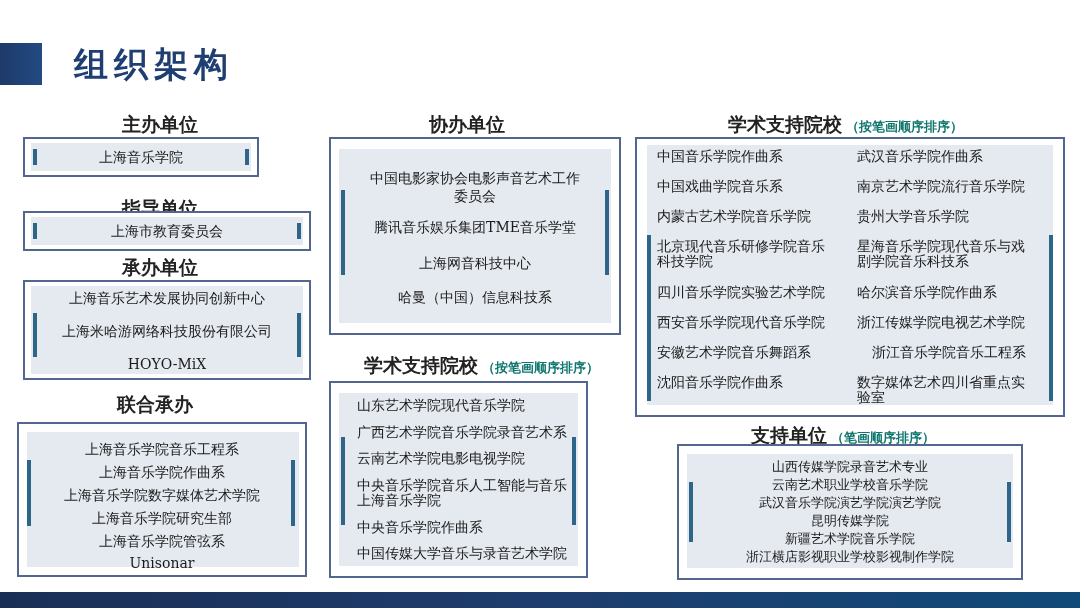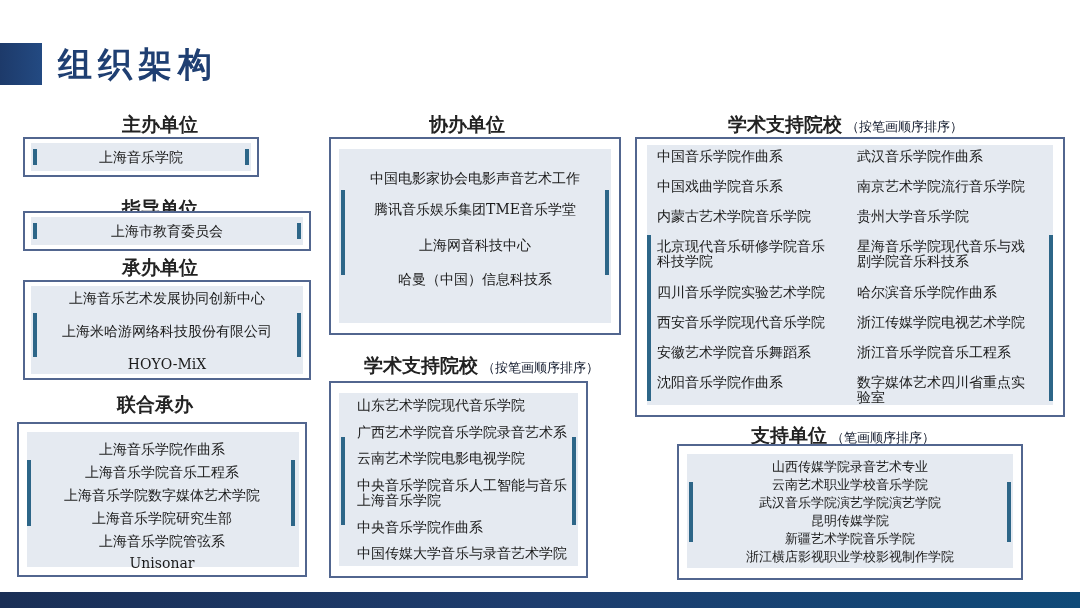--- a/index.html
+++ b/index.html
@@ -4,31 +4,31 @@
 <style>
   * { box-sizing: border-box; margin: 0; padding: 0; }
   html, body { width: 1080px; height: 608px; overflow: hidden; background: #ffffff; }
   body { position: relative; font-family: "DejaVu Serif", "Liberation Serif", serif; color: #1f1f1f; }
 
   .title-bar {
     position: absolute; left: 0; top: 43px; width: 42px; height: 42px;
     background: linear-gradient(90deg, #1d3a6a 0%, #234a82 100%);
   }
   .page-title {
-    position: absolute; left: 58px; top: 40px; font-family: "DejaVu Sans", sans-serif;
+    position: absolute; left: 74px; top: 40px; font-family: "DejaVu Sans", sans-serif;
     font-weight: 900; font-size: 34px; letter-spacing: 6px; color: #1f3f72;
     line-height: 48px;
   }
 
   .heading {
     position: absolute; font-family: "DejaVu Sans", sans-serif; font-weight: 900;
     font-size: 19px; color: #222; white-space: nowrap; line-height: 24px;
   }
   .heading .sub {
-    font-family: "DejaVu Serif", serif; font-weight: 400; font-size: 13px; color: #0f172a;
+    font-family: "DejaVu Serif", serif; font-weight: 700; font-size: 13px; color: #0f766e;
     margin-left: 4px;
   }
 
   .box {
     position: absolute; border: 2px solid #52668f; background: #ffffff;
   }
   .box-inner {
     position: absolute; left: 8px; right: 8px; top: 8px; bottom: 8px;
     background: #e5eaf1;
   }
@@ -89,36 +89,37 @@
     <div style="line-height:20px;">HOYO-MiX</div>
   </div>
 </div>
 
 <div class="heading" style="left:117px;top:392px;">联合承办</div>
 <div class="box" style="left:17px;top:422px;width:290px;height:155px;">
   <div class="box-inner" style="left:8px;right:6px;top:8px;bottom:8px;"></div>
   <div class="bar" style="left:8px;top:36px;height:66px;"></div>
   <div class="bar" style="right:10px;top:36px;height:66px;"></div>
   <div class="lines" style="top:14px;line-height:23px;">
+    <div>上海音乐学院音乐工程系</div>
     <div>上海音乐学院作曲系</div>
-    <div>上海音乐学院音乐工程系</div>
     <div>上海音乐学院数字媒体艺术学院</div>
     <div>上海音乐学院研究生部</div>
     <div>上海音乐学院管弦系</div>
     <div style="line-height:20px;">Unisonar</div>
   </div>
 </div>
 
 <div class="heading" style="left:429px;top:112px;">协办单位</div>
 <div class="box" style="left:329px;top:137px;width:292px;height:198px;">
   <div class="box-inner" style="left:8px;right:8px;top:10px;bottom:10px;"></div>
   <div class="bar" style="left:10px;top:51px;height:85px;"></div>
   <div class="bar" style="right:10px;top:51px;height:85px;"></div>
   <div class="lines" style="top:14px;">
     <div style="margin-top:16px;line-height:18px;">中国电影家协会电影声音艺术工作</div>
+    <div style="line-height:18px;">委员会</div>
     <div style="margin-top:12px;line-height:20px;">腾讯音乐娱乐集团TME音乐学堂</div>
     <div style="margin-top:16px;line-height:20px;">上海网音科技中心</div>
     <div style="margin-top:14px;line-height:20px;">哈曼（中国）信息科技系</div>
   </div>
 </div>
 
 <div class="heading" style="left:364px;top:353px;">
   <span>学术支持院校</span><span class="sub">（按笔画顺序排序）</span>
 </div>
 <div class="box" style="left:329px;top:381px;width:259px;height:197px;">
@@ -155,21 +156,21 @@
     <div class="item" style="top:236px;">沈阳音乐学院作曲系</div>
   </div>
   <div class="left-list" style="left:220px;top:0;width:200px;">
     <div class="item" style="top:10px;">武汉音乐学院作曲系</div>
     <div class="item" style="top:40px;">南京艺术学院流行音乐学院</div>
     <div class="item" style="top:70px;">贵州大学音乐学院</div>
     <div class="item" style="top:100px;">星海音乐学院现代音乐与戏</div>
     <div class="item" style="top:115px;">剧学院音乐科技系</div>
     <div class="item" style="top:146px;">哈尔滨音乐学院作曲系</div>
     <div class="item" style="top:176px;">浙江传媒学院电视艺术学院</div>
-    <div class="item" style="top:206px;">浙江音乐学院音乐工程系</div>
+    <div class="item" style="top:206px;margin-left:15px;">浙江音乐学院音乐工程系</div>
     <div class="item" style="top:236px;">数字媒体艺术四川省重点实</div>
     <div class="item" style="top:251px;">验室</div>
   </div>
 </div>
 
 <div class="heading" style="left:751px;top:423px;">
   <span>支持单位</span><span class="sub">（笔画顺序排序）</span>
 </div>
 <div class="box" style="left:677px;top:444px;width:346px;height:136px;">
   <div class="box-inner" style="left:8px;right:8px;top:8px;bottom:10px;"></div>

